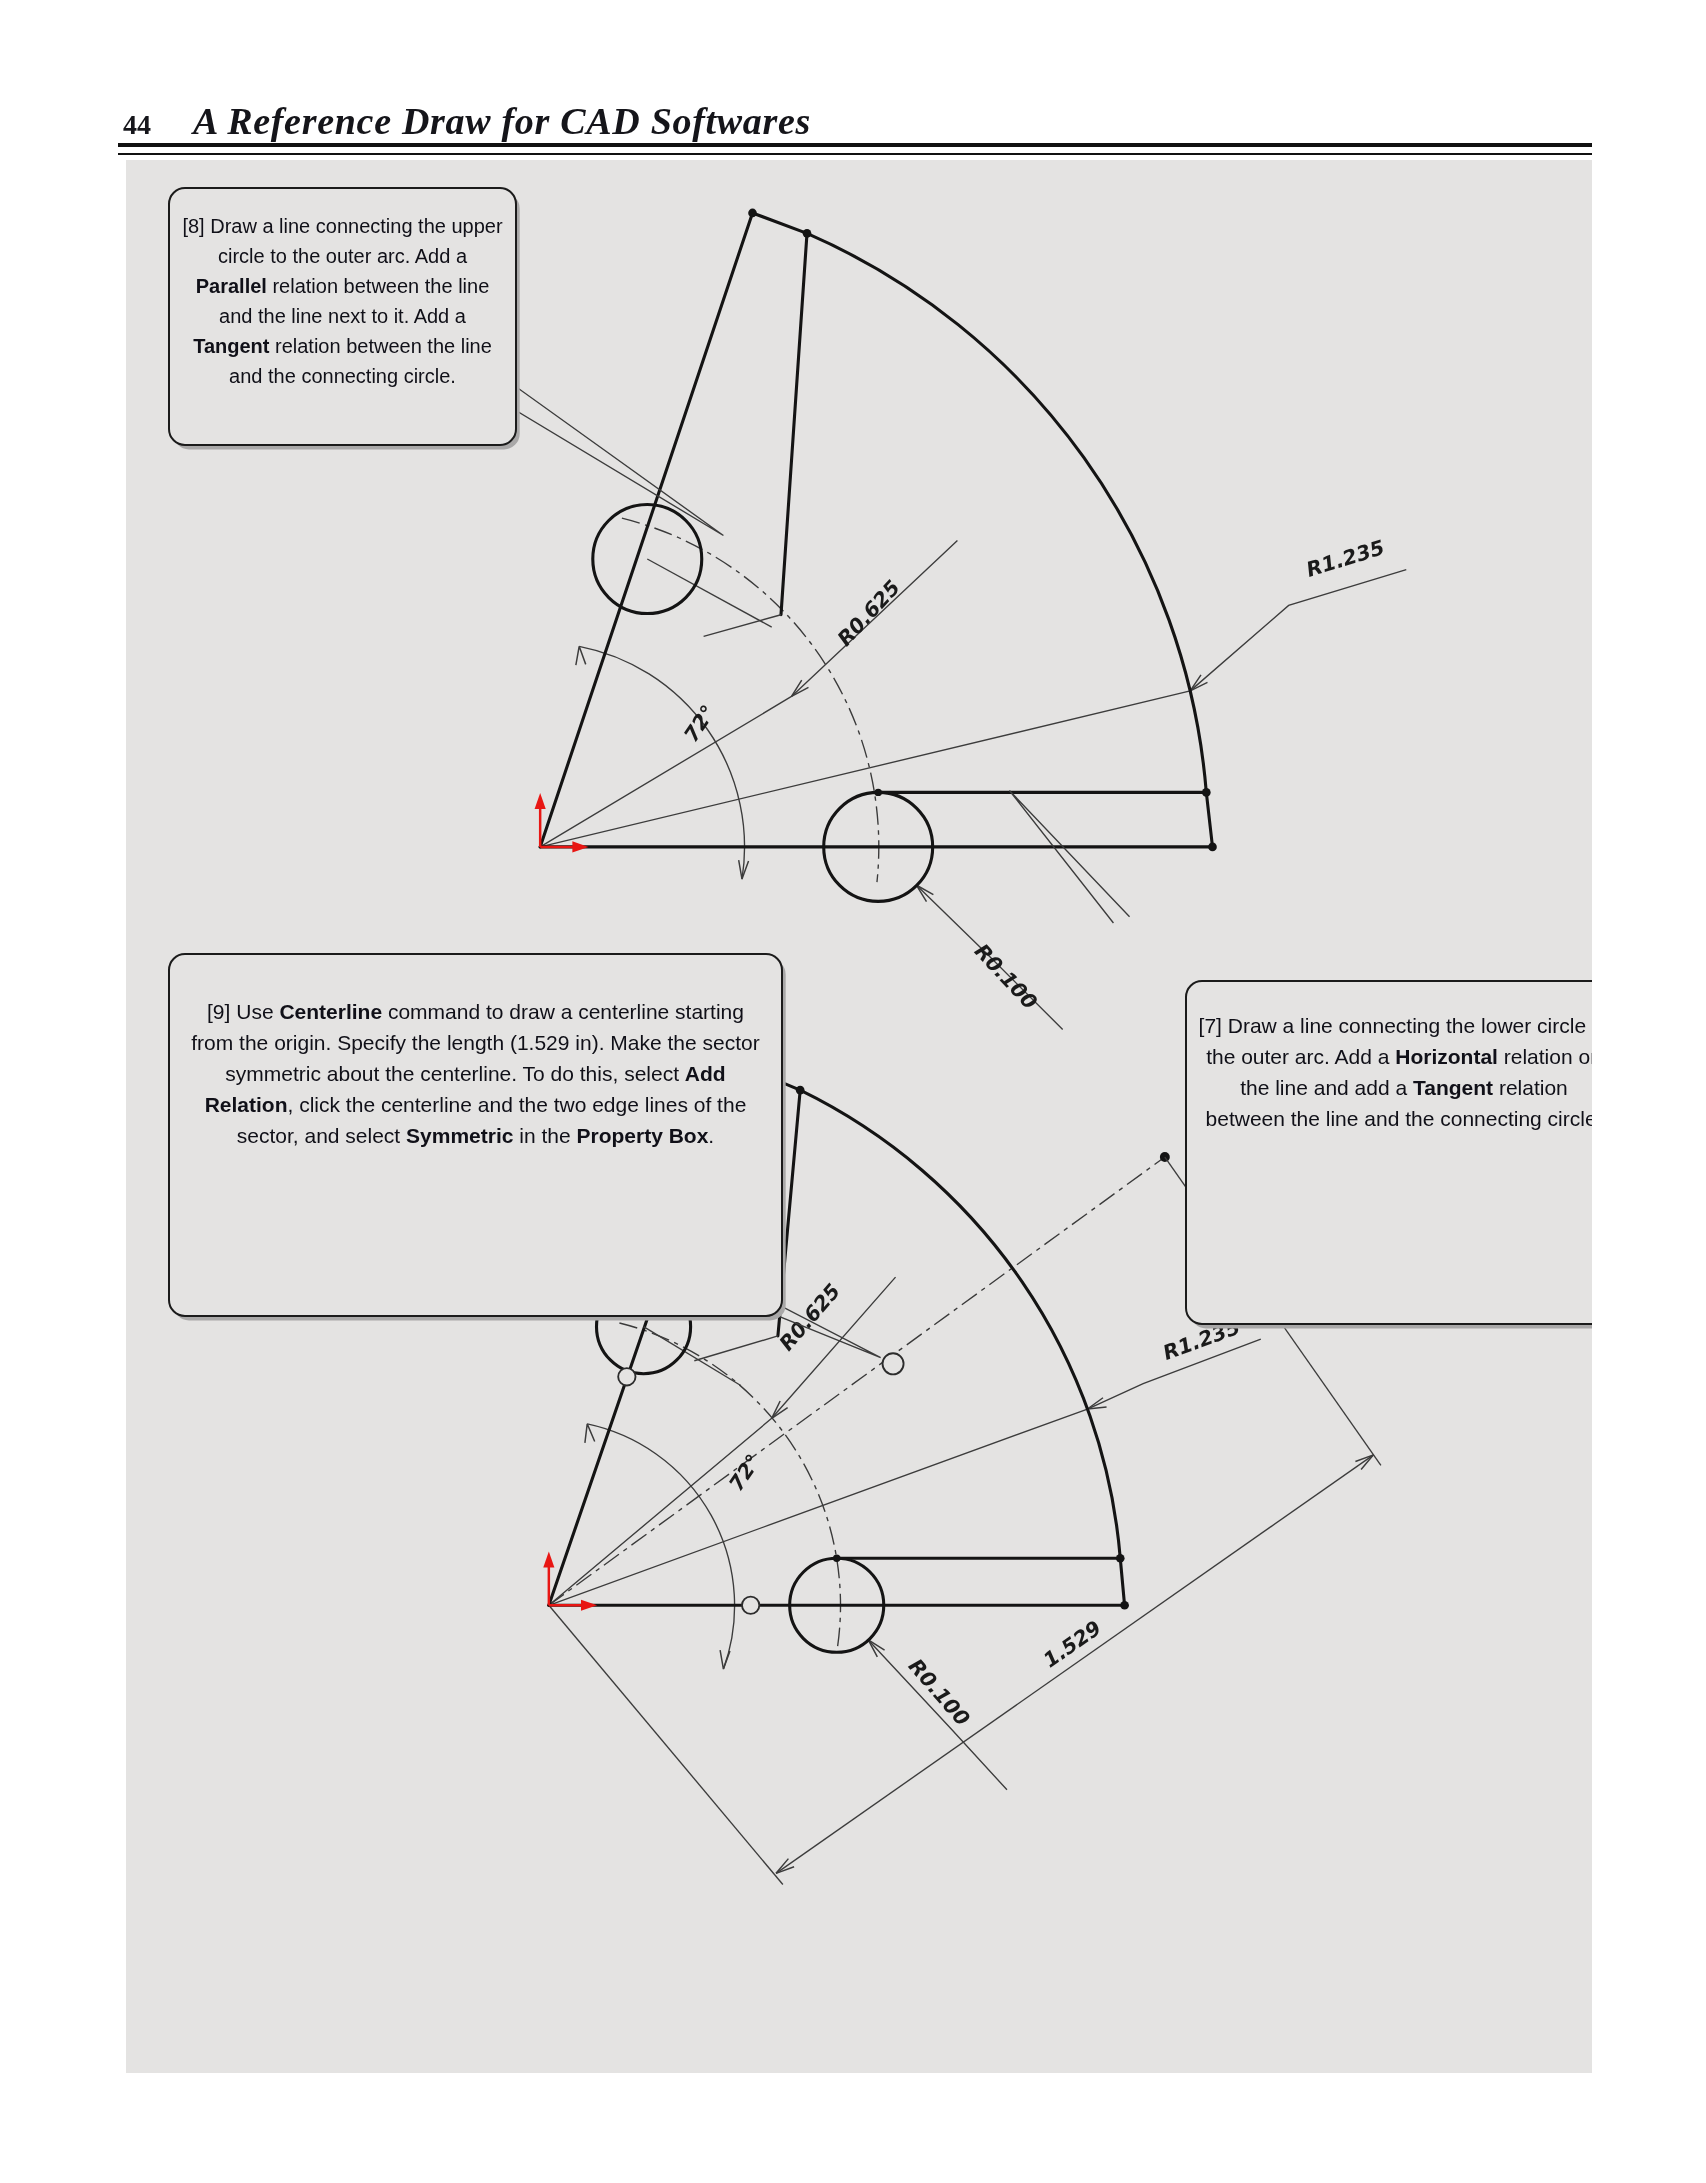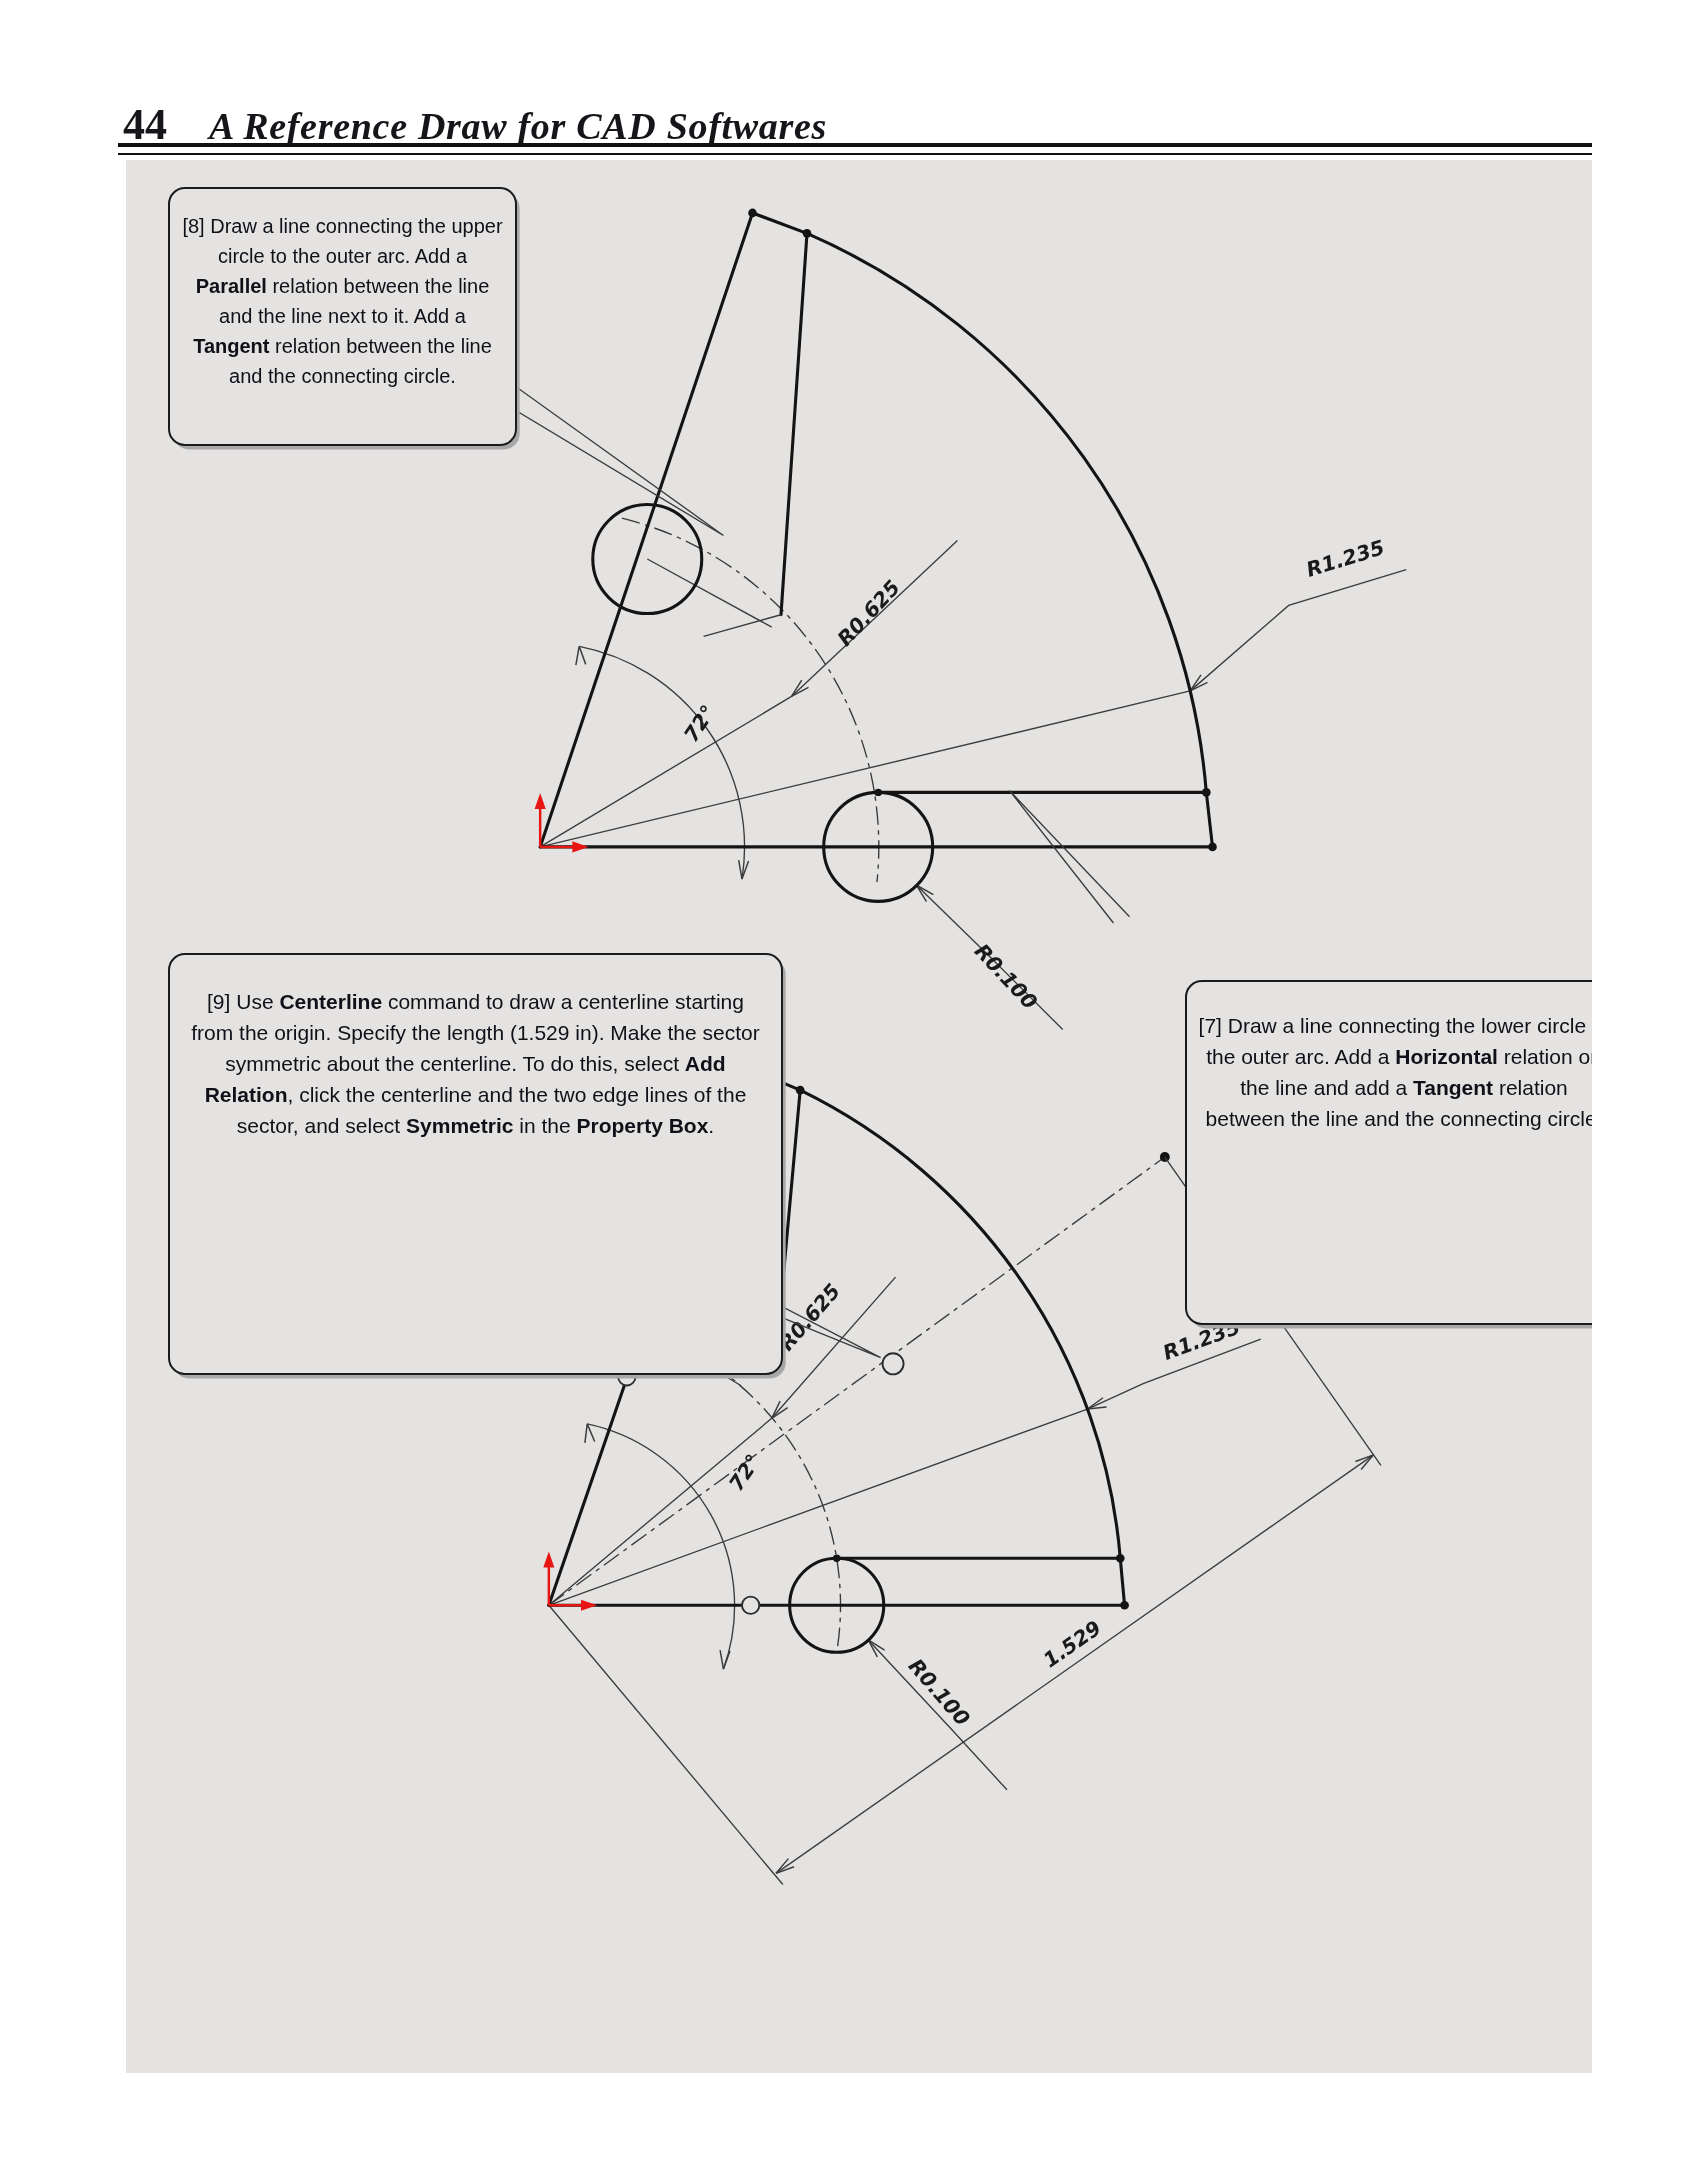--- a/index.html
+++ b/index.html
@@ -2,37 +2,37 @@
 <html style="font-size:10.8px"><head>
 <meta charset="utf-8">
 <style>
   html,body{margin:0;padding:0;}
   body{
     width:1707px;height:2183px;position:relative;background:#ffffff;
     font-family:"Liberation Sans",sans-serif;color:#15151a;overflow:hidden;
   }
   
   .hdr{position:absolute;left:123px;top:99px;width:1472px;}
-  .hdr .num{font-family:"Liberation Serif",serif;font-weight:bold;font-size:44px;display:inline-block;vertical-align:baseline;}
+  .hdr .num{font-family:"Liberation Serif",serif;font-weight:bold;font-size:28px;display:inline-block;vertical-align:baseline;}
   .hdr .ttl{font-family:"Liberation Serif",serif;font-weight:bold;font-style:italic;font-size:38px;display:inline-block;margin-left:42px;letter-spacing:0.7px;}
   .rule1{position:absolute;left:118px;top:143px;width:1474px;height:4px;background:#111;}
   .rule2{position:absolute;left:118px;top:153px;width:1474px;height:2px;background:#111;}
   
   .panel{position:absolute;left:126px;top:160px;width:1466px;height:1913px;background:#e4e3e2;overflow:hidden;}
   .panel svg{position:absolute;left:0;top:0;}
   
   .callout{
     position:absolute;background:#e4e3e2;border:2.7px solid #1b1b1b;border-radius:17px;
     box-shadow:4px 4.7px 0 -1.3px #a9a8a8;
     text-align:center;font-size:21px;line-height:31px;color:#101018;
     box-sizing:border-box;
   }
   .callout b{font-weight:bold;}
   .c8{left:168px;top:187px;width:349px;height:259px;padding:21.5px 12px 0 12px;font-size:20px;line-height:30px;}
-  .c9{left:168px;top:953px;width:615px;height:422px;padding:31px 15px 0 15px;}
+  .c9{left:168px;top:953px;width:615px;height:364px;padding:41px 15px 0 15px;}
   .c7{left:1185px;top:980px;width:438px;height:345px;padding:28px 10.8px 0 10.8px;}
   
   .thick{stroke:#141414;stroke-width:5;fill:none;stroke-linecap:round;}
   .thin{stroke:#3c3c3c;stroke-width:2.2;fill:none;}
   .dashdot{stroke:#3a3a3a;stroke-width:2.2;fill:none;stroke-dasharray:30 9 7 9;}
   .dot{fill:#141414;stroke:none;}
   .ocirc{fill:#e4e3e2;stroke:#2c2c2c;stroke-width:3;}
   .red{stroke:#e81613;stroke-width:4;fill:none;}
   .redf{fill:#e81613;stroke:none;}
   .dim{font-family:"DejaVu Sans",sans-serif;font-style:italic;font-weight:bold;font-size:33px;fill:#1a1a1a;text-anchor:middle;}

